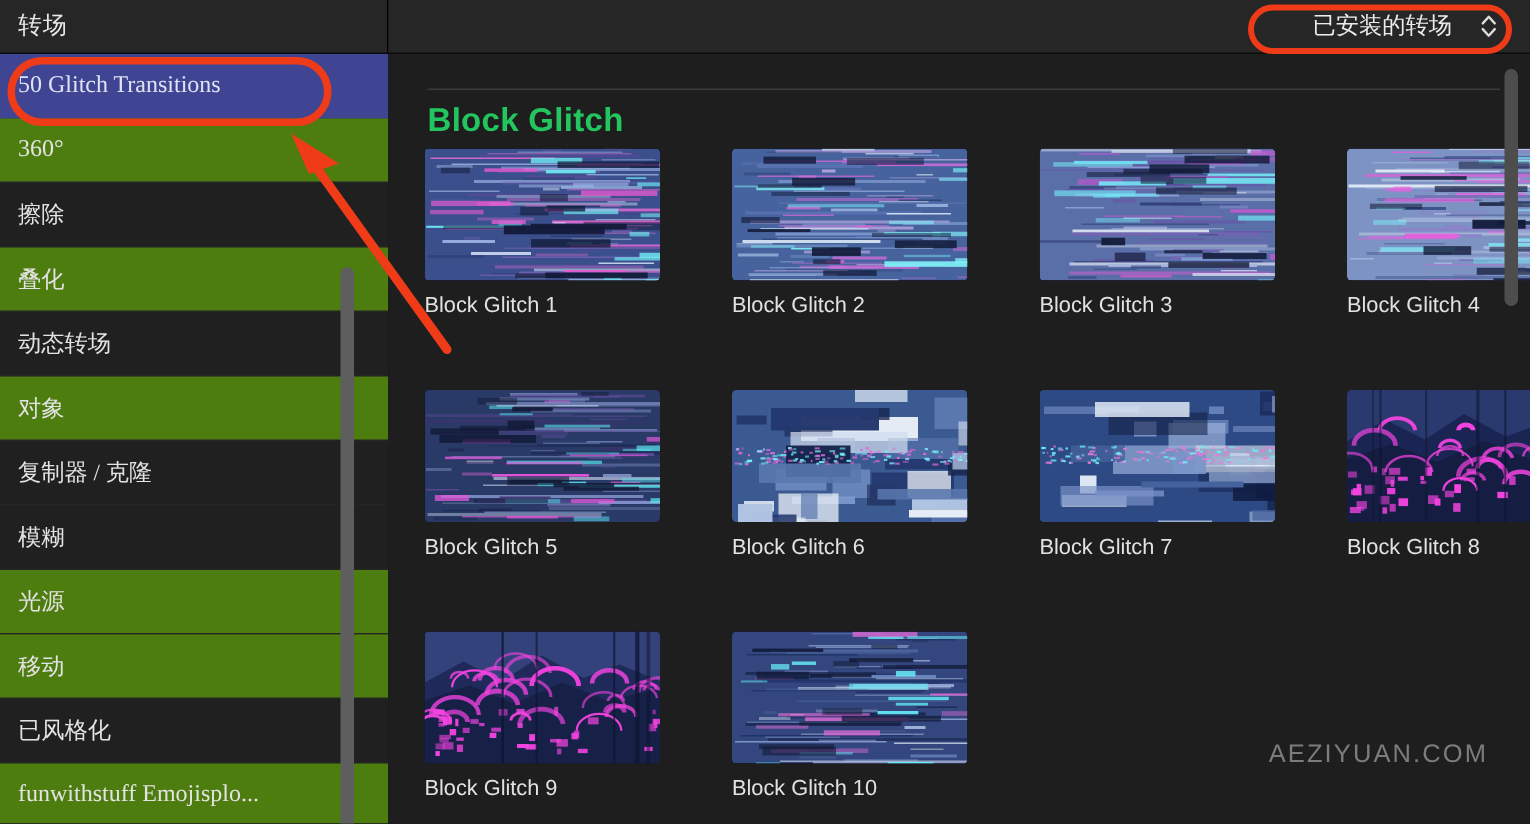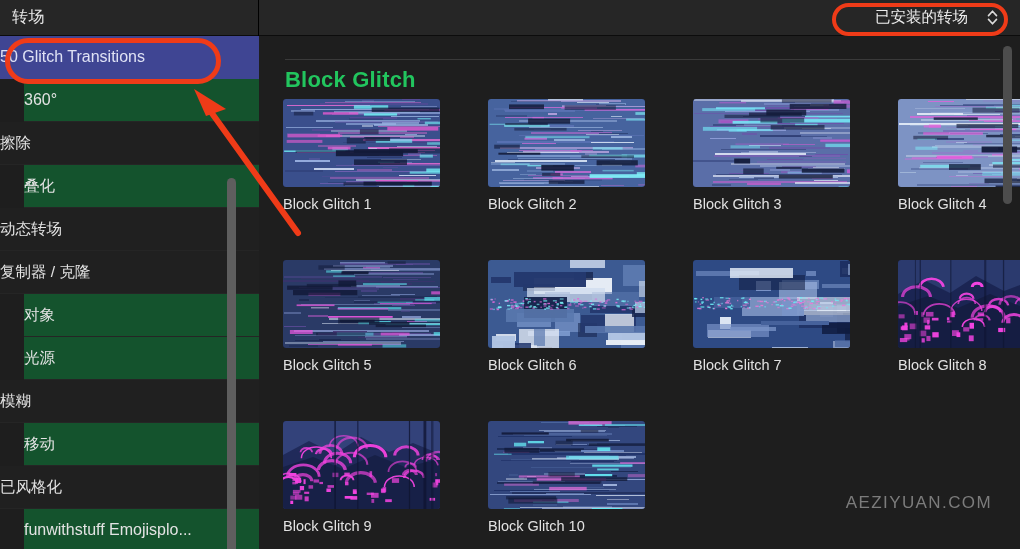--- a/index.html
+++ b/index.html
@@ -38,28 +38,30 @@
   }
   #sidebar-list {
     position: absolute;
     top: 36px; left: 0;
     width: 259px; height: 513px;
     overflow: hidden;
   }
   .side-item {
     height: 43px;
     display: flex; align-items: center;
+    padding-left: 12px;
     color: #e3e3e3;
     font-size: 15.5px;
     border-bottom: 1px solid #252525;
     background: #202020;
     white-space: nowrap;
     overflow: hidden;
-  }
-  .side-item.alt { background: #14532d; margin-left: 24px; }
+    font-family: Liberation Serif, serif;
+  }
+  .side-item.alt { background: #4d7c0f; }
   .side-item.selected {
     background: #3f4593;
     color: #dfe2f5;
     border-bottom: 1px solid #3f4593;
   }
   .side-item .lbl { display: block; }
   .side-item.latin .lbl { font-size: 16px; }
 
   
   #sidebar-scroll-track {
@@ -214,31 +216,31 @@
         </div>
         <div class="side-item">
           <span class="lbl">擦除</span>
         </div>
         <div class="side-item alt">
           <span class="lbl">叠化</span>
         </div>
         <div class="side-item">
           <span class="lbl">动态转场</span>
         </div>
+        <div class="side-item alt">
+          <span class="lbl">对象</span>
+        </div>
         <div class="side-item">
           <span class="lbl">复制器 / 克隆</span>
         </div>
-        <div class="side-item alt">
-          <span class="lbl">对象</span>
+        <div class="side-item">
+          <span class="lbl">模糊</span>
         </div>
         <div class="side-item alt">
           <span class="lbl">光源</span>
-        </div>
-        <div class="side-item">
-          <span class="lbl">模糊</span>
         </div>
         <div class="side-item alt">
           <span class="lbl">移动</span>
         </div>
         <div class="side-item">
           <span class="lbl">已风格化</span>
         </div>
         <div class="side-item alt latin">
           <span class="lbl">funwithstuff Emojisplo...</span>
         </div>

